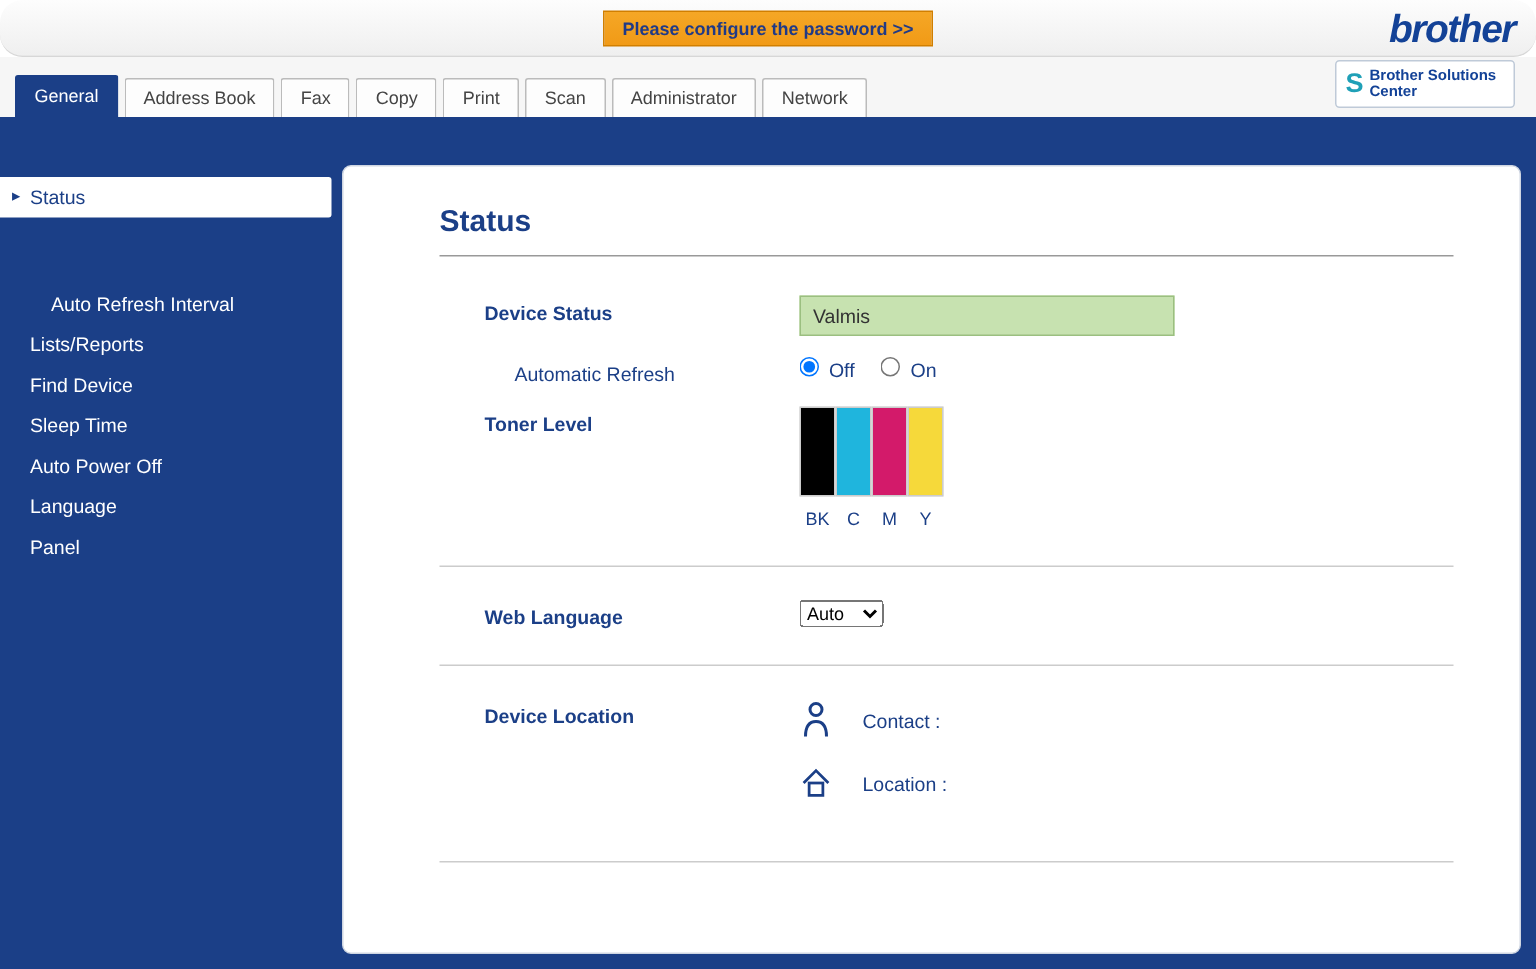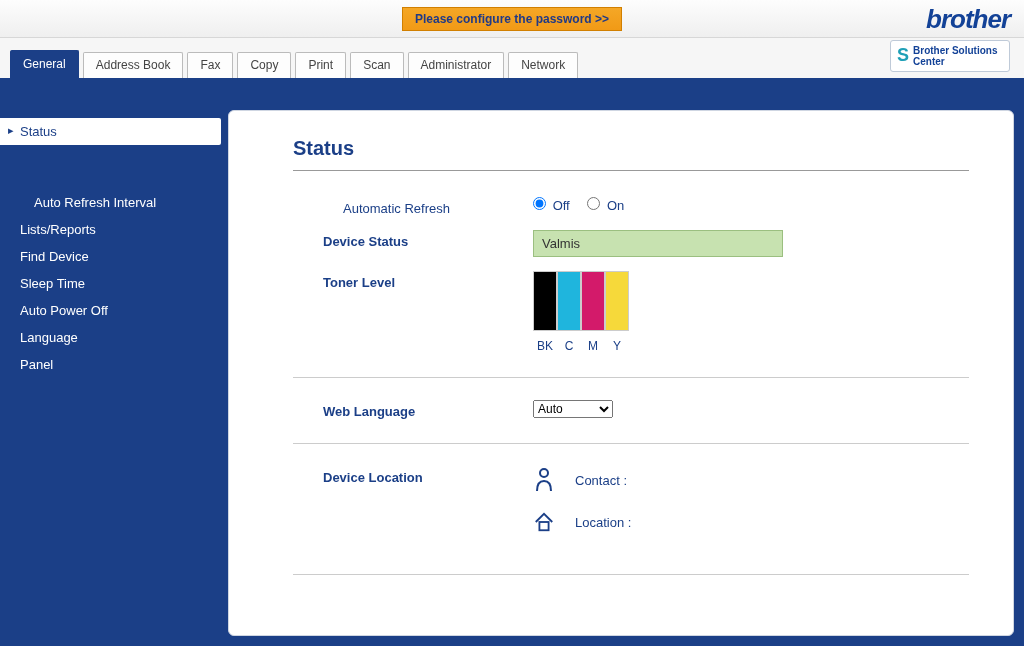--- a/index.html
+++ b/index.html
@@ -14,20 +14,21 @@
   }
   
   .topbar {
     height: 38px;
     background: linear-gradient(#fdfdfd, #efefef);
     border-bottom: 1px solid #d7d7d7;
     position: relative;
     display: flex;
     align-items: center;
     justify-content: center;
+    border-radius: 15px;
   }
   .config-btn {
     background: linear-gradient(#f5a726, #f19a16);
     border: 1px solid #d17f00;
     color: #203a87;
     font-weight: bold;
     padding: 4px 12px;
     font-size: 12px;
     cursor: pointer;
   }
@@ -208,21 +209,21 @@
     position: absolute;
     bottom: 0; left: 0; right: 0;
   }
   .toner-label {
     margin-top: 8px;
     font-size: 12px;
     color: #1b3f87;
   }
   
   .lang-select {
-    width: 80px;
+    width: 56px;
     font-size: 12px;
   }
   
   .loc-row {
     display: flex;
     align-items: center;
     gap: 20px;
     margin-bottom: 14px;
     color: #1b3f87;
   }
@@ -273,37 +274,37 @@
       <div class="side-item">Panel</div>
     </div>
 
   <div class="content-outer">
     <div class="content-card">
 
       <div class="page-title">Status</div>
       <hr class="title-rule">
 
       <div class="row">
+        <div class="row-label">Device Status</div>
+        <div class="row-val">
+          <div class="status-box">Valmis</div>
+        </div>
+      </div>
+
+      <div class="row">
         <div class="row-label sub">Automatic Refresh</div>
         <div class="row-val radio-group">
           <label>
             <input type="radio" name="ar" checked="" style="">
             <span>Off</span>
           </label>
           <label>
             <input type="radio" name="ar" style="">
             <span>On</span>
           </label>
-        </div>
-      </div>
-
-      <div class="row">
-        <div class="row-label">Device Status</div>
-        <div class="row-val">
-          <div class="status-box">Valmis</div>
         </div>
       </div>
 
       <div class="row" style="align-items:flex-start;">
         <div class="row-label">Toner Level</div>
         <div class="row-val">
           <div class="toner-block" id="toner-block">
               <div class="toner-item">
                 <div class="toner-bar-outer">
                   <div class="toner-bar-inner" style="height: 100%; background: rgb(0, 0, 0);"></div>

